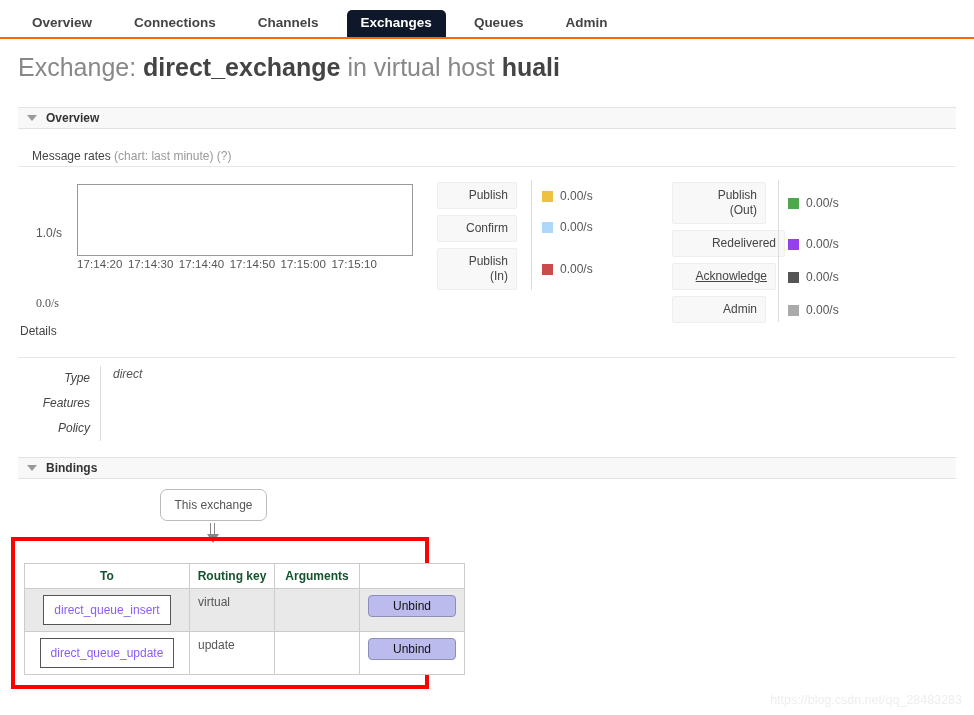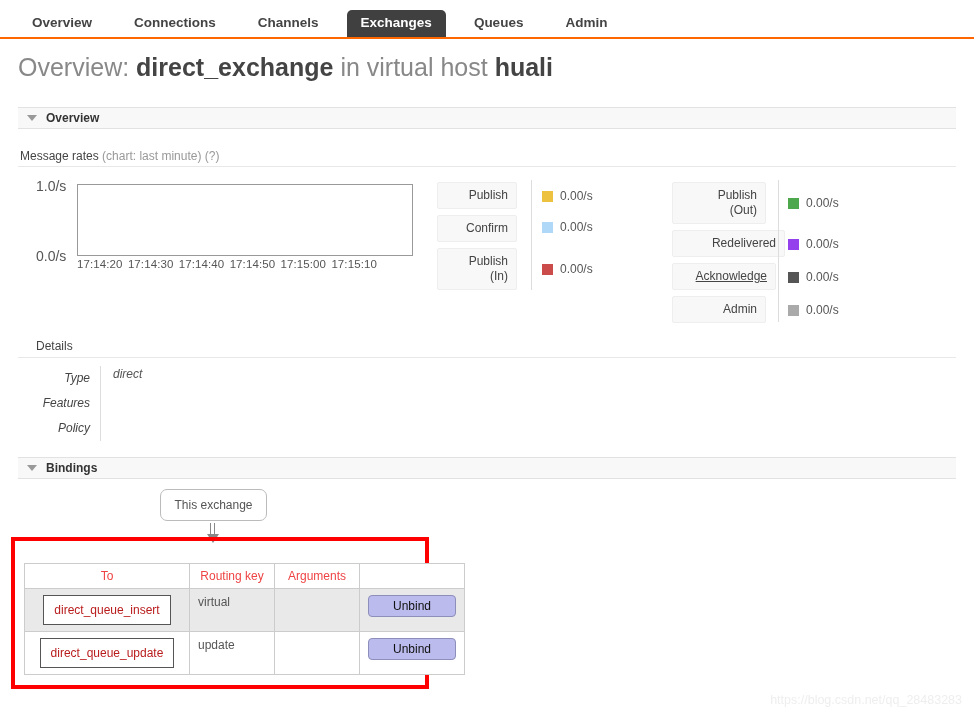--- a/index.html
+++ b/index.html
@@ -39,21 +39,21 @@
     font-weight: bold;
     color: #444;
     padding: 6px 14px 7px 14px;
     margin-right: 14px;
     border-radius: 5px 5px 0 0;
     line-height: 14px;
     cursor: pointer;
     white-space: nowrap;
   }
   .nav-item.active {
-    background: #404040;
+    background: #0f172a;
     color: #fff;
   }
 
   
   #page-title {
     position: absolute;
     left: 18px;
     top: 52px;
     font-size: 25px;
     line-height: 30px;
@@ -124,26 +124,27 @@
     top: 8px;
     width: 336px;
     height: 72px;
     border: 1.5px solid #999;
     background: #fff;
     box-sizing: border-box;
   }
   .ytick {
     position: absolute;
     right: 348px;
-    font-size: 14px;
+    font-size: 12px;
     color: #555;
     white-space: nowrap;
+    margin-top: 48px;
   }
   #ytick-top  { top: 2px;  left: 16px; }
-  #ytick-bot  { top: 72px; left: 16px; }
+  #ytick-bot  { top: 72px; left: 16px; font-family: Liberation Serif, serif; }
   #xticks {
     position: absolute;
     left: 57px;
     top: 82px;
     width: 340px;
     font-size: 11.5px;
     color: #555;
     letter-spacing: 0.1px;
     white-space: nowrap;
   }
@@ -280,22 +281,22 @@
   #bind-table {
     position: absolute;
     left: 24px;
     top: 563px;
     border-collapse: collapse;
     font-size: 12px;
     background: #fff;
   }
   #bind-table th {
     border: 1px solid #ccc;
-    font-weight: normal;
-    color: #ef4444;
+    font-weight: bold;
+    color: #14532d;
     background: #fff;
     padding: 5px 6px;
     text-align: center;
     font-size: 12px;
   }
   #bind-table td {
     border: 1px solid #ccc;
     padding: 6px 8px;
     color: #555;
     vertical-align: top;
@@ -307,21 +308,21 @@
   .col-act  { width: 62px; }
   td.to-cell {
     padding: 5px 6px;
     text-align: center;
   }
   .queue-box {
     display: inline-block;
     border: 1px solid #555;
     background: #fff;
     padding: 7px 10px;
-    color: #b91c1c;
+    color: #8b5cf6;
     font-size: 12px;
     min-width: 122px;
     text-align: left;
     box-sizing: border-box;
     cursor: pointer;
   }
   td.act-cell {
     text-align: center;
     vertical-align: middle;
     padding: 4px;
@@ -357,32 +358,32 @@
     <div class="nav-item">Overview</div>
     <div class="nav-item">Connections</div>
     <div class="nav-item">Channels</div>
     <div class="nav-item active">Exchanges</div>
     <div class="nav-item">Queues</div>
     <div class="nav-item">Admin</div>
   </div>
 </div>
 
 <div id="page-title">
-  <span>Overview:</span>
+  <span>Exchange:</span>
   <span class="strong">direct_exchange</span>
   <span>in virtual host</span>
   <span class="strong">huali</span>
 </div>
 
 <div class="section-bar" style="top:107px;">
   <span class="caret"></span>
   <span class="label">Overview</span>
 </div>
 
-<div class="sub-head" style="top:149px;">
+<div class="sub-head" style="top:149px;margin-left:12px;">
   <span>Message rates</span>
   <span class="muted">(chart: last minute) (?)</span>
 </div>
 <div class="sub-rule" style="top:166px;"></div>
 
 <div id="chart-wrap">
   <div class="ytick" id="ytick-top">1.0/s</div>
   <div class="ytick" id="ytick-bot">0.0/s</div>
   <div id="chart-box"></div>
   <div id="xticks">
@@ -455,21 +456,21 @@
 </div>
 <div class="val-row" style="left:788px; top:270px;">
   <span class="swatch" style="background:#555555;"></span>
   <span>0.00/s</span>
 </div>
 <div class="val-row" style="left:788px; top:303px;">
   <span class="swatch" style="background:#aaaaaa;"></span>
   <span>0.00/s</span>
 </div>
 
-<div class="sub-head" style="top:339px;margin-left:16px;">Details</div>
+<div class="sub-head" style="top:324px;">Details</div>
 <div class="sub-rule" style="top:357px;"></div>
 
 <div id="details-table">
   <div class="drow">
     <div class="dkey">Type</div>
     <div class="dval">direct</div>
   </div>
   <div class="drow">
     <div class="dkey">Features</div>
     <div class="dval"></div>

